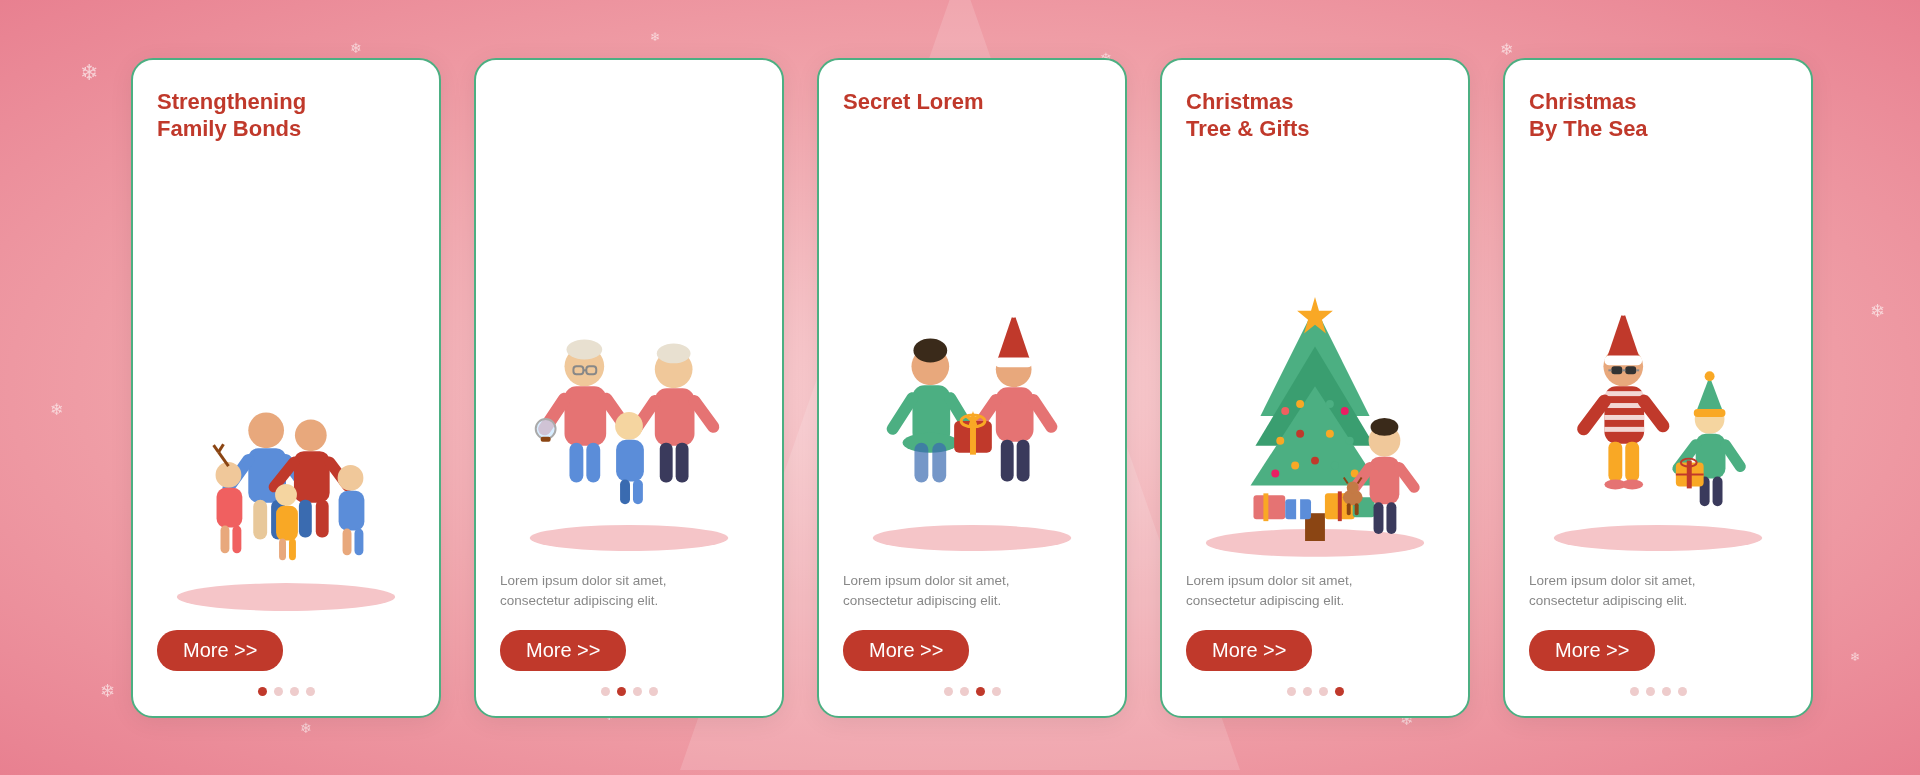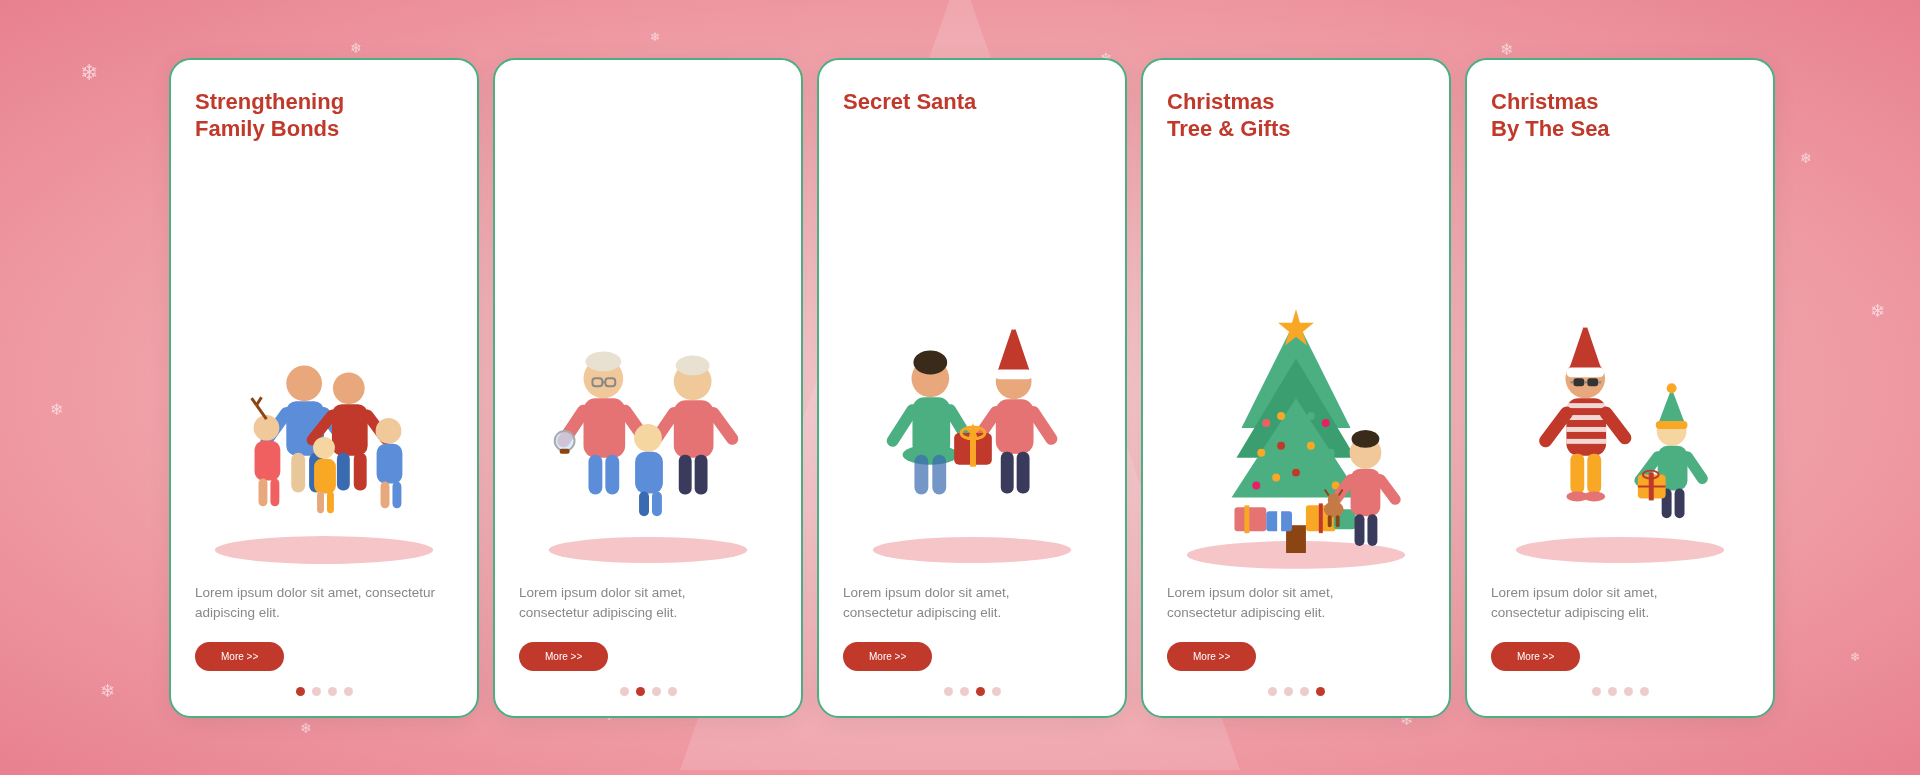--- a/index.html
+++ b/index.html
@@ -38,21 +38,21 @@
       font-size: 18px;
       pointer-events: none;
     }
 
     .cards-container {
       position: absolute;
       top: 50%;
       left: 50%;
       transform: translate(-50%, -50%);
       display: flex;
-      gap: 14px;
+      gap: 33px;
       align-items: center;
       padding-left: 24px;
     }
 
     .card {
       width: 310px;
       height: 660px;
       background: #fff;
       border-radius: 22px;
       border: 2px solid #4caf82;
@@ -95,21 +95,21 @@
       line-height: 1.5;
       margin-bottom: 18px;
     }
 
     .card-btn {
       background: #c0392b;
       color: #fff;
       border: none;
       border-radius: 20px;
       padding: 9px 26px;
-      font-size: 10px;
+      font-size: 20px;
       cursor: pointer;
       font-weight: 500;
       margin-bottom: 16px;
     }
 
     .card-dots {
       display: flex;
       gap: 7px;
       align-items: center;
       justify-content: center;
@@ -190,22 +190,20 @@
         <circle cx="130" cy="165" r="11" fill="#f5d5a0"></circle>
         <rect x="120" y="176" width="22" height="35" rx="8" fill="#f9a825"></rect>
         <rect x="123" y="209" width="7" height="22" rx="4" fill="#e8a87c"></rect>
         <rect x="133" y="209" width="7" height="22" rx="4" fill="#f9a825"></rect>
 
         <line x1="72" y1="136" x2="62" y2="122" stroke="#8B4513" stroke-width="3"></line>
         <line x1="62" y1="122" x2="57" y2="115" stroke="#8B4513" stroke-width="3"></line>
         <line x1="62" y1="122" x2="67" y2="114" stroke="#8B4513" stroke-width="3"></line>
       </svg>
     </div>
-    <div class="card-body-text">Lorem ipsum dolor sit amet,
-consectetur adipiscing elit.</div>
     <button class="card-btn">More &gt;&gt;</button>
     <div class="card-dots">
       <span class="dot active"></span>
       <span class="dot"></span>
       <span class="dot"></span>
       <span class="dot"></span>
     </div>
   </div>
 
   <div class="card">
@@ -247,21 +245,21 @@
     <button class="card-btn">More &gt;&gt;</button>
     <div class="card-dots">
       <span class="dot"></span>
       <span class="dot active"></span>
       <span class="dot"></span>
       <span class="dot"></span>
     </div>
   </div>
 
   <div class="card">
-    <div class="card-title">Secret Santa</div>
+    <div class="card-title">Secret Lorem</div>
     <div class="card-illustration">
       <svg viewBox="0 0 260 280" xmlns="http://www.w3.org/2000/svg">
         <ellipse cx="130" cy="268" rx="100" ry="13" fill="#f5c5c8"></ellipse>
 
         <circle cx="88" cy="95" r="19" fill="#e8a87c"></circle>
 
         <ellipse cx="88" cy="79" rx="17" ry="12" fill="#3a2a1a"></ellipse>
         <rect x="70" y="114" width="38" height="60" rx="12" fill="#4caf82"></rect>
         <line x1="70" y1="127" x2="50" y2="158" stroke="#4caf82" stroke-width="12" stroke-linecap="round"></line>
         <line x1="108" y1="127" x2="125" y2="155" stroke="#4caf82" stroke-width="12" stroke-linecap="round"></line>

